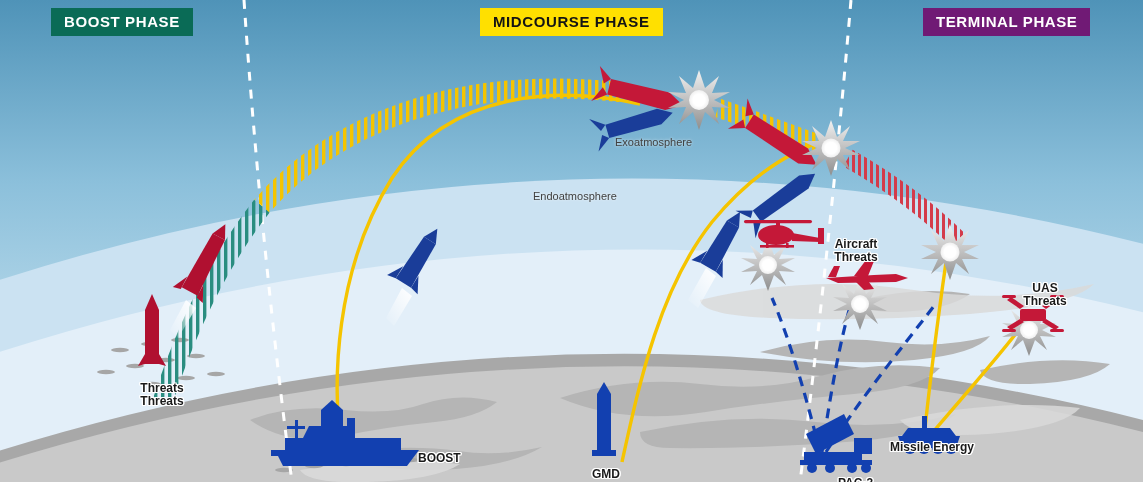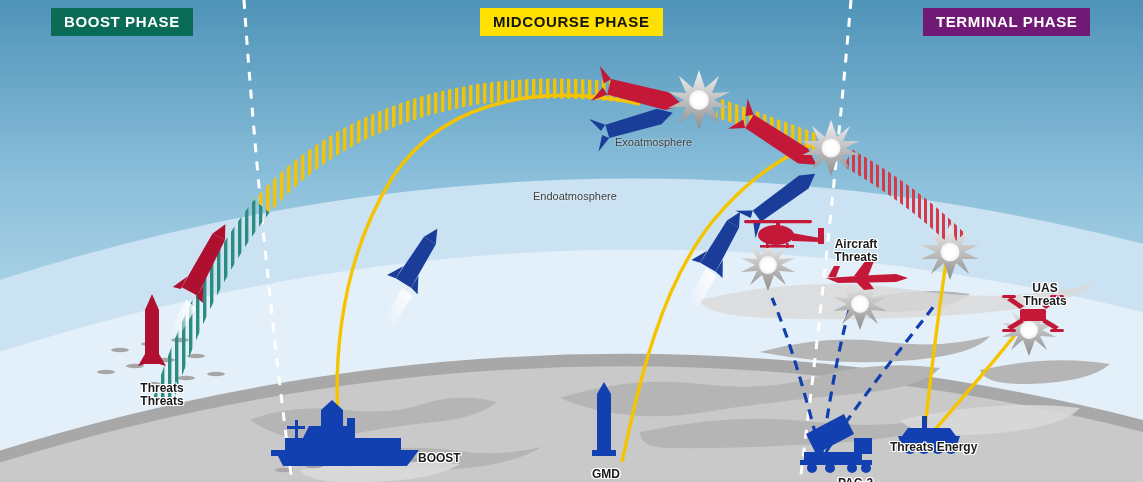--- a/index.html
+++ b/index.html
@@ -323,15 +323,15 @@
     <div>Threats</div>
   </div>
   <div class="gnd-label" id="lbl-uas">
     <div>UAS</div>
     <div>Threats</div>
   </div>
 
   <div class="gnd-label" id="lbl-abmd">BOOST</div>
   <div class="gnd-label" id="lbl-gmd">GMD</div>
   <div class="gnd-label" id="lbl-pac3">PAC-3</div>
-  <div class="gnd-label" id="lbl-de">Threats Energy</div>
+  <div class="gnd-label" id="lbl-de">Missile Energy</div>
 
 </div>
 
 </body></html>

